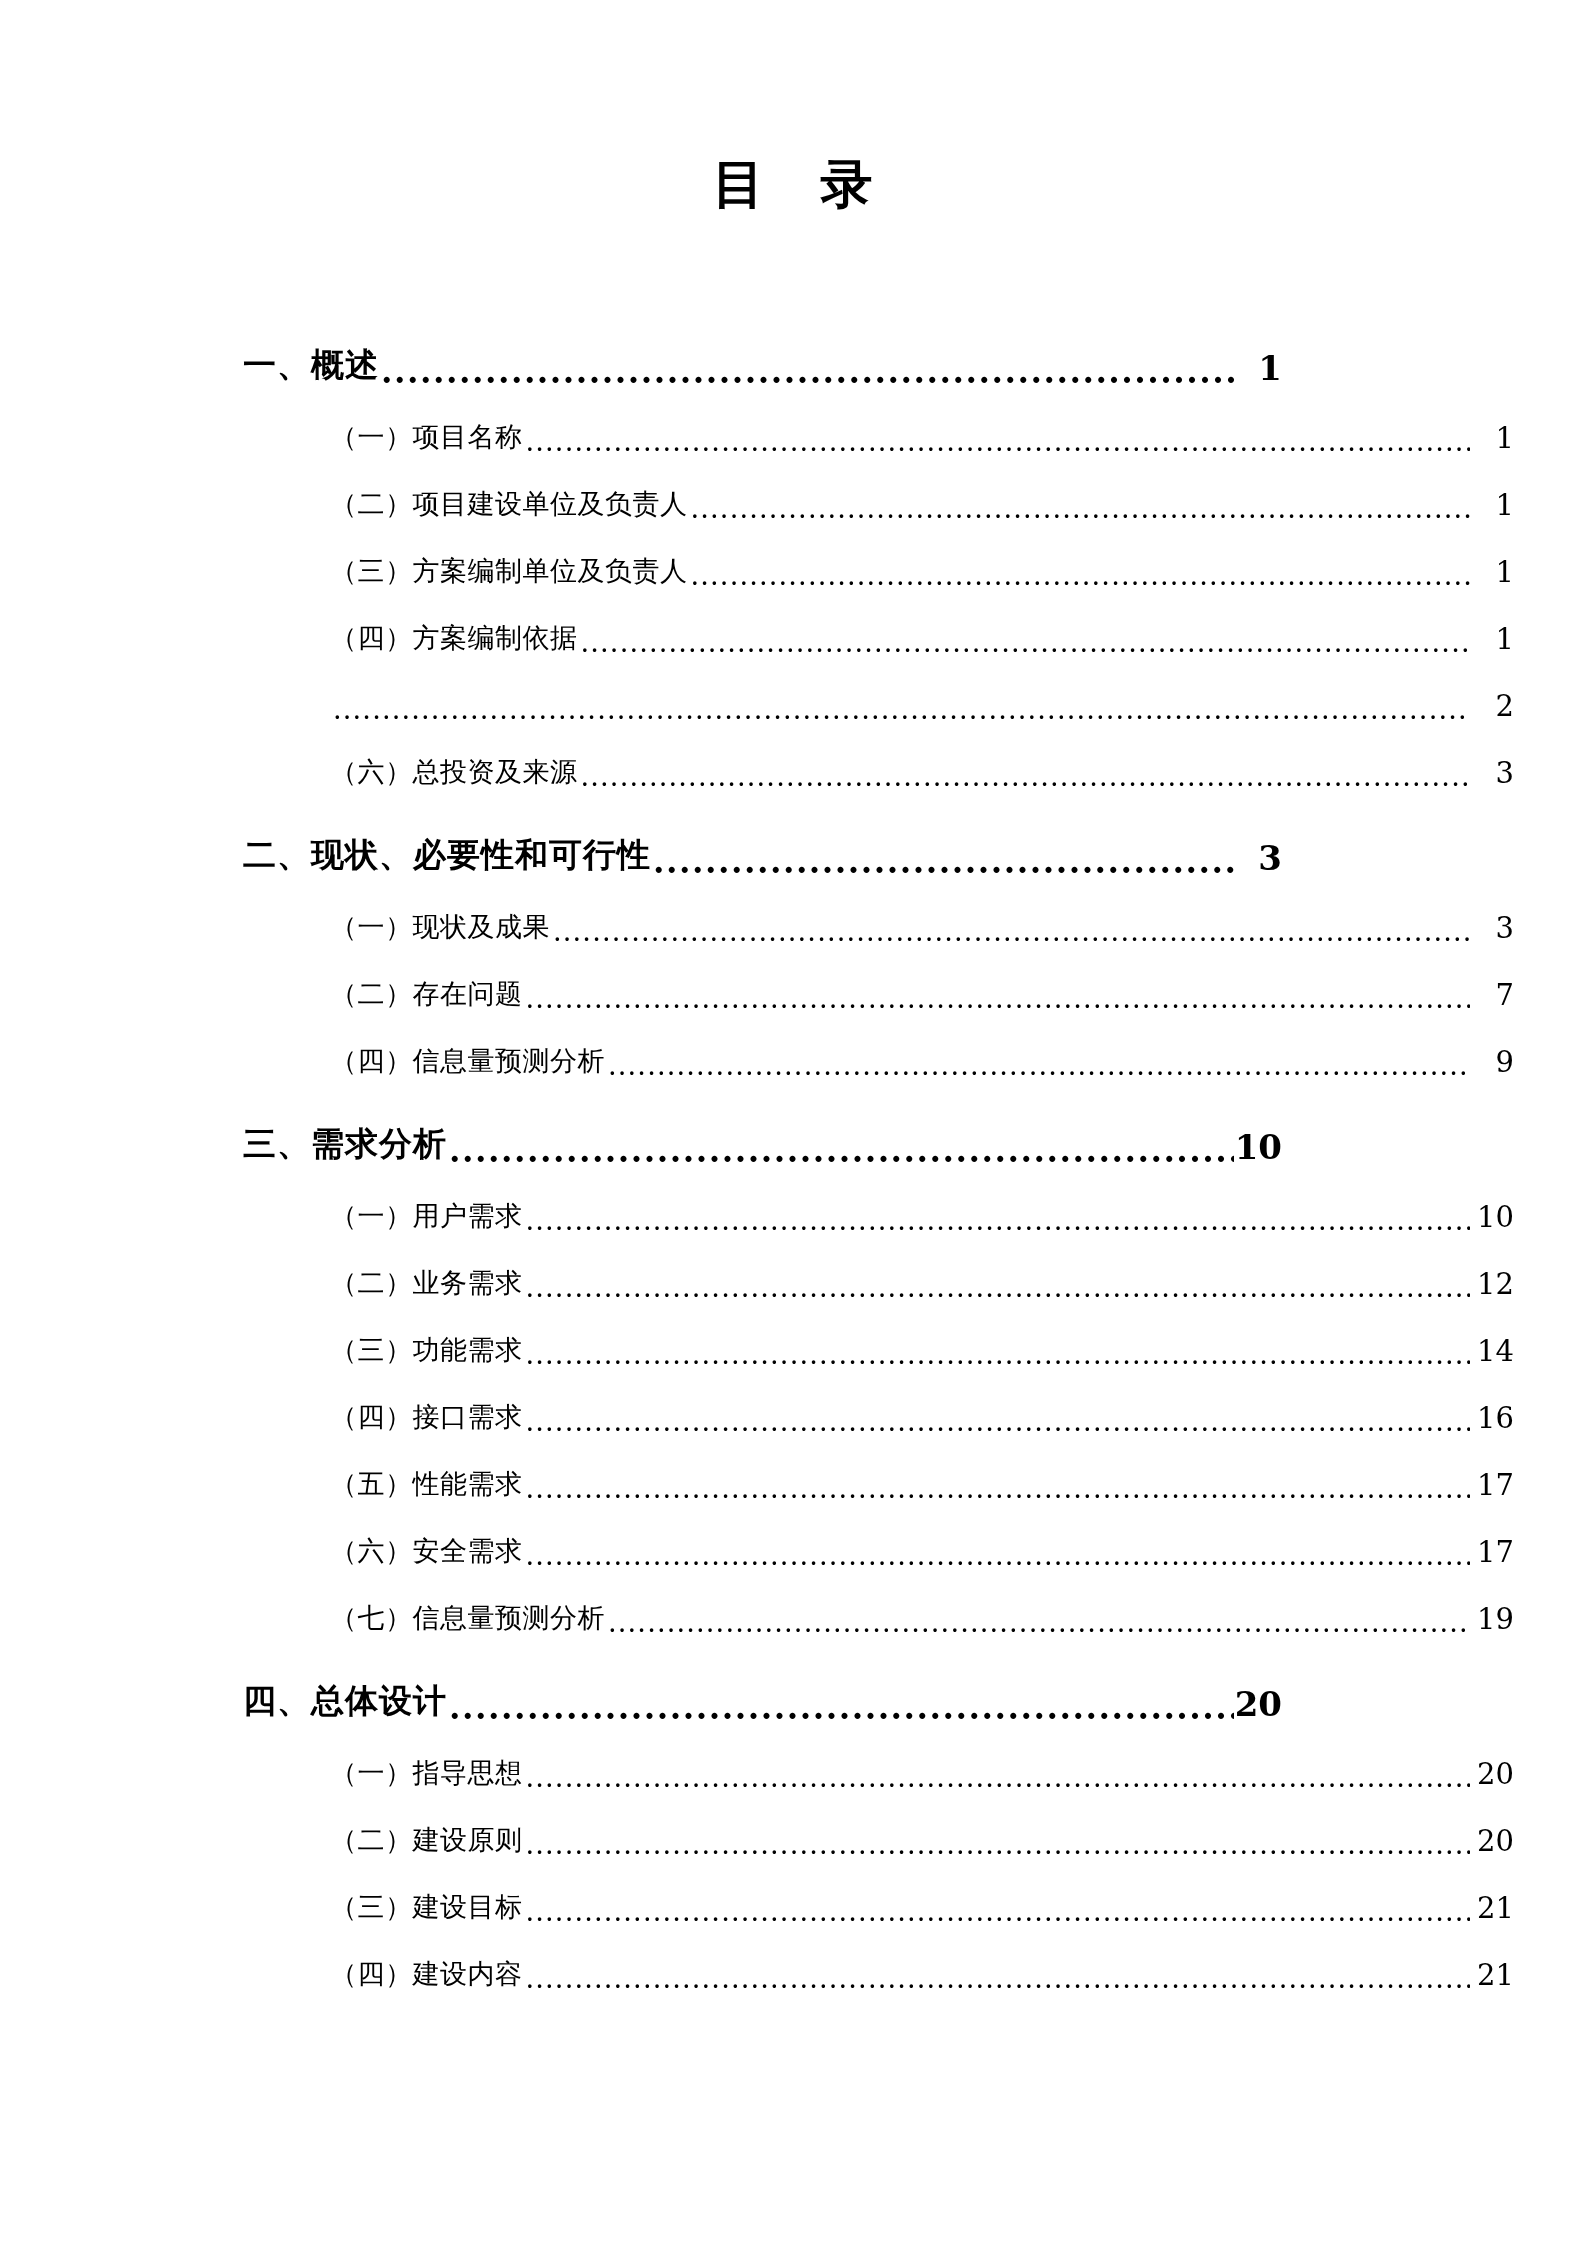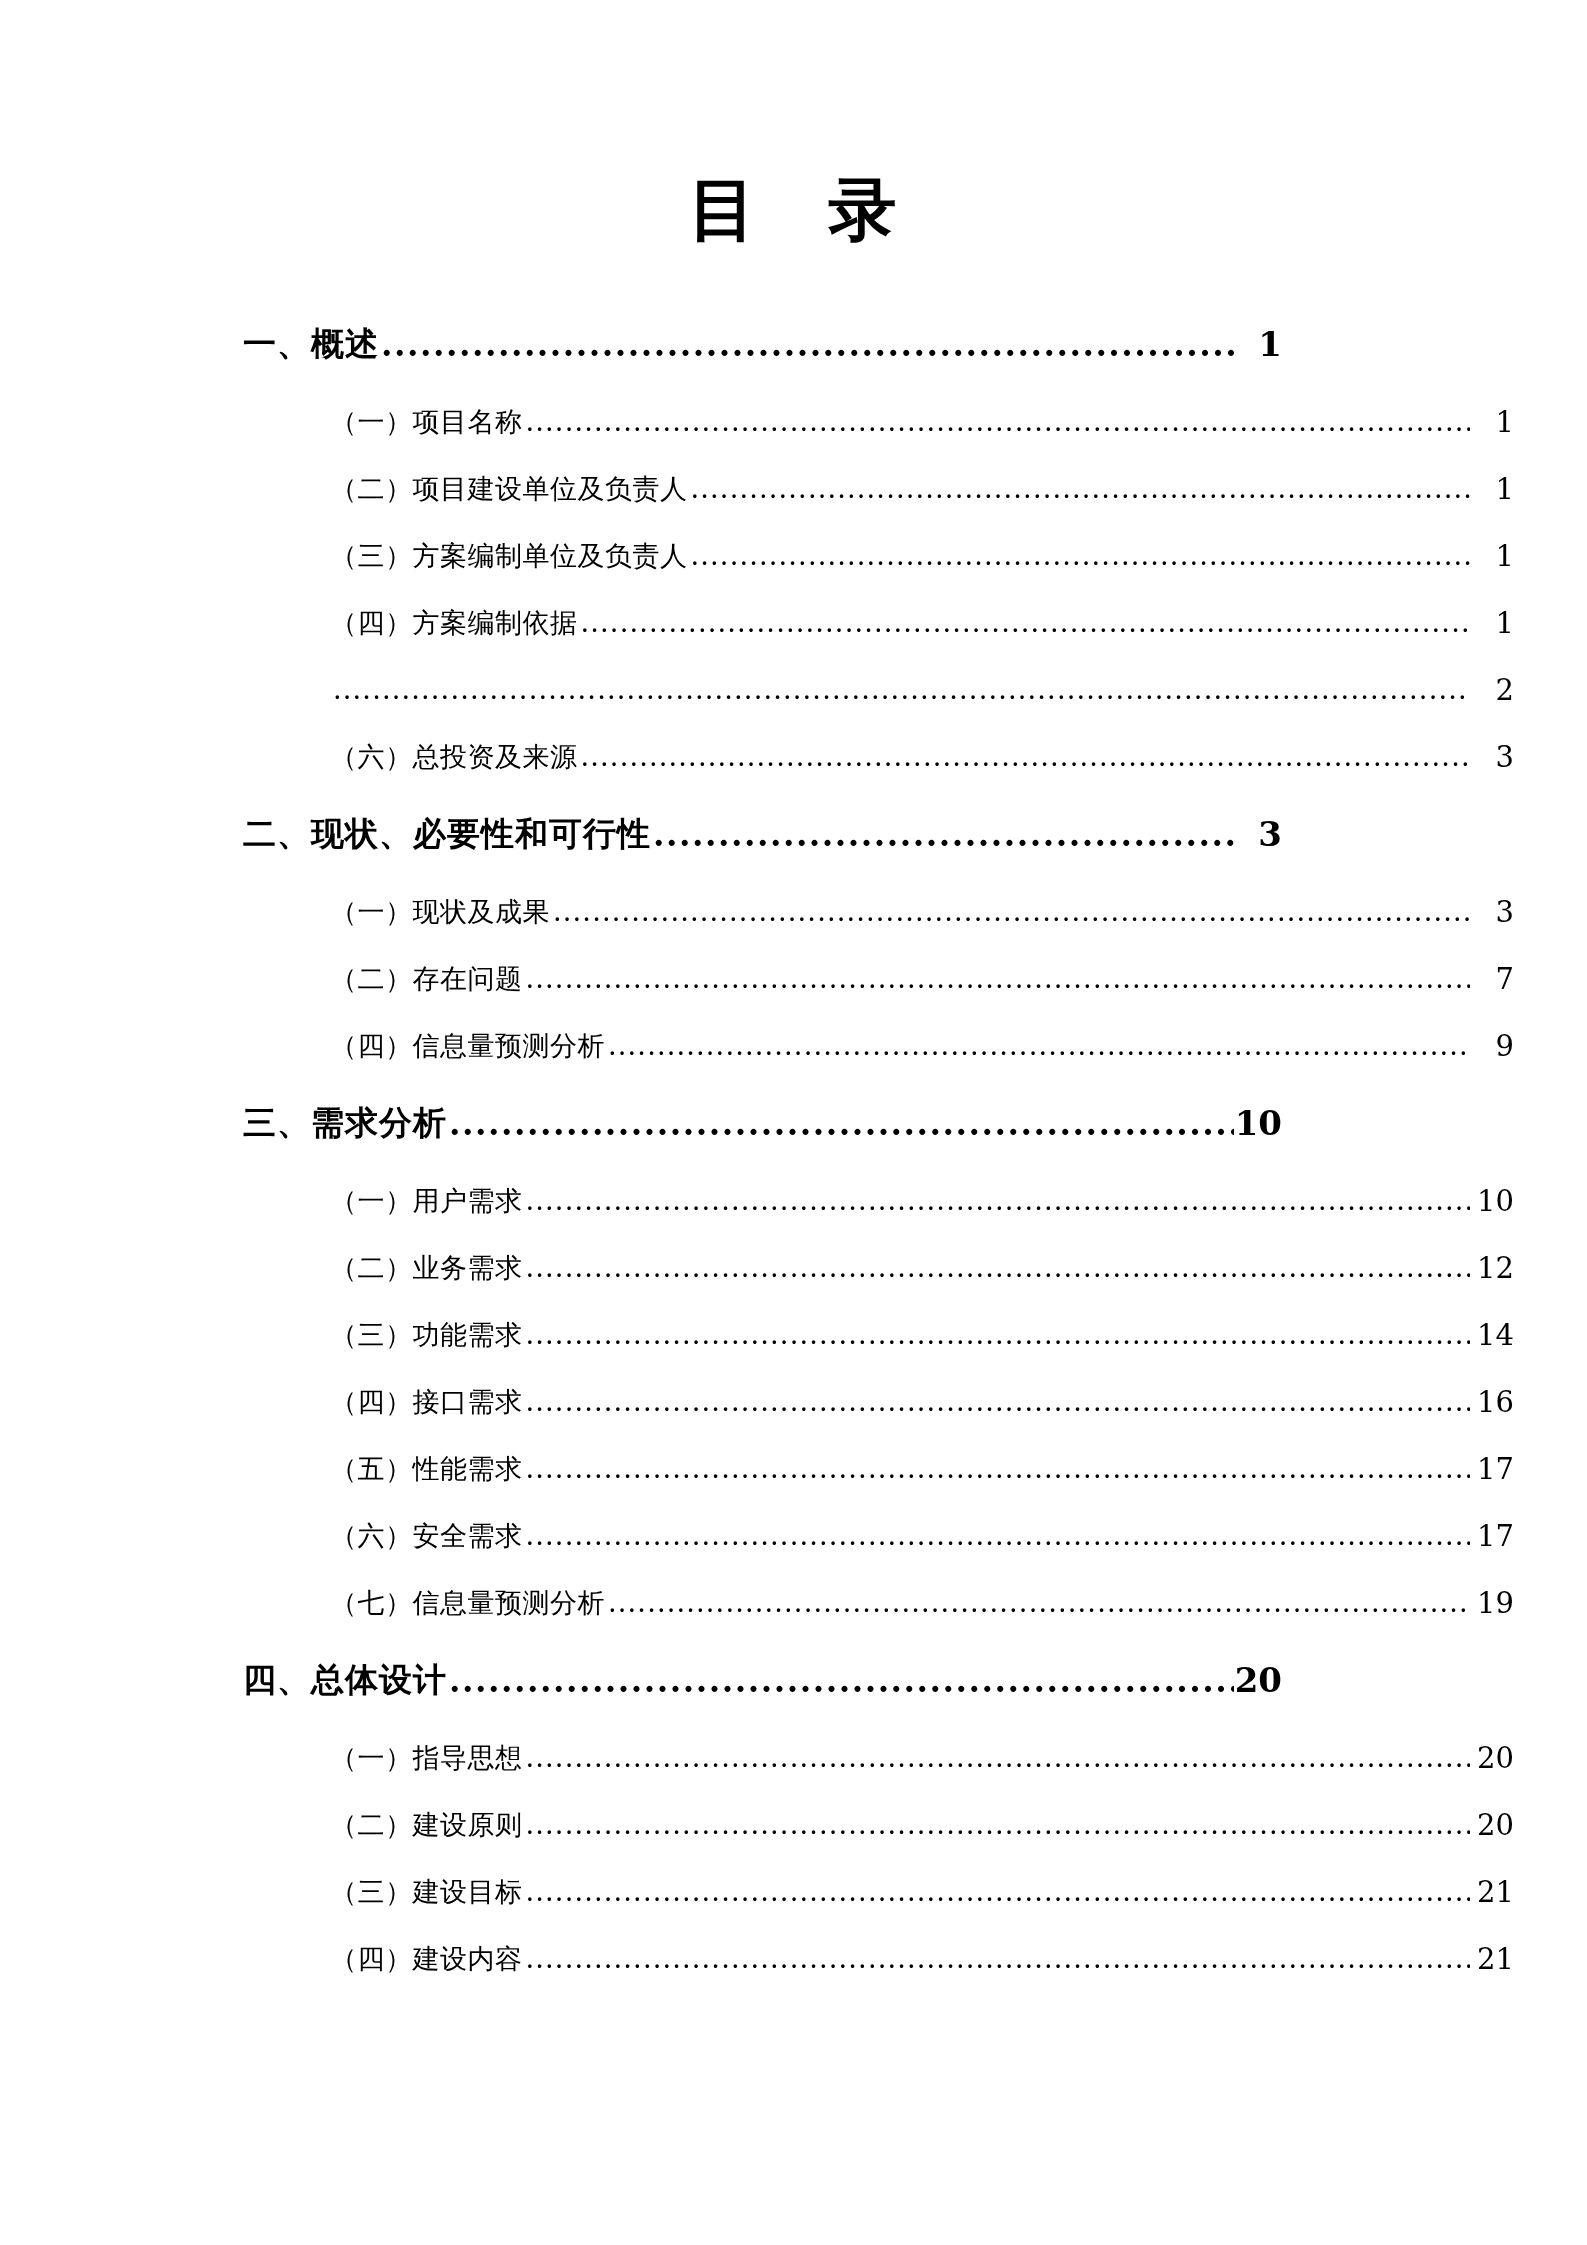--- a/index.html
+++ b/index.html
@@ -23,42 +23,42 @@
     top: 0;
     width: 1587px;
     height: 2245px;
     background: #ffffff;
   }
 
   
   .toc-title {
     position: absolute;
     left: 0;
-    top: 173px;
+    top: 156px;
     width: 1587px;
     text-align: center;
     font-family: "DejaVu Sans", "Liberation Sans", sans-serif;
     font-weight: bold;
-    font-size: 68px;
+    font-size: 52px;
     letter-spacing: 2px;
     line-height: 1.1;
     white-space: pre;
   }
 
   
   .toc-list {
     position: absolute;
     left: 0;
     top: 300px;
     width: 1587px;
   }
 
   .toc-entry {
     display: flex;
-    align-items: center;
+    align-items: flex-end;
     width: 1514px;
     box-sizing: border-box;
   }
 
   
   .toc-entry.lvl1 {
     padding-left: 243px;
     padding-right: 232px;
     height: 88px;
     font-family: "DejaVu Sans", "Liberation Sans", sans-serif;

